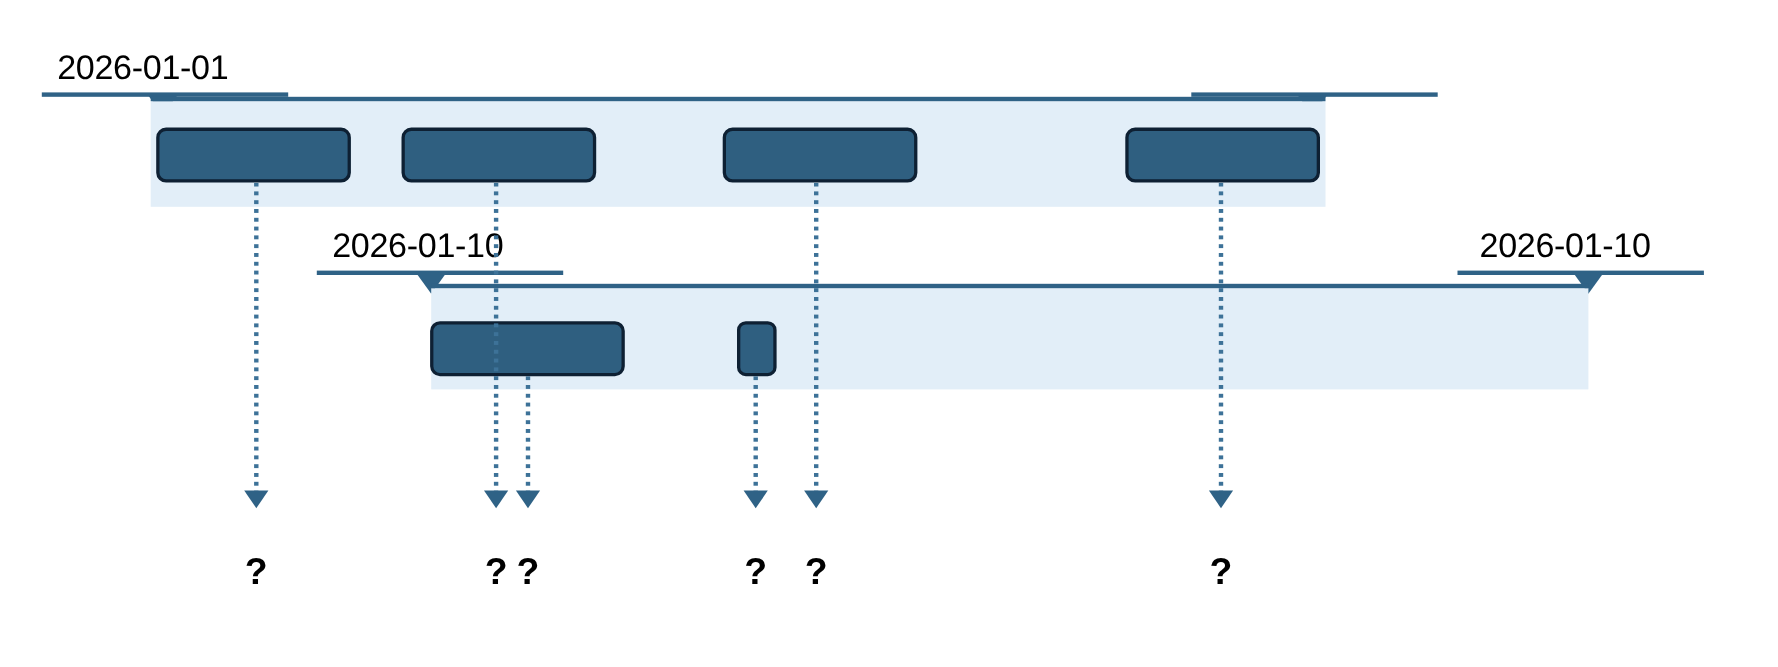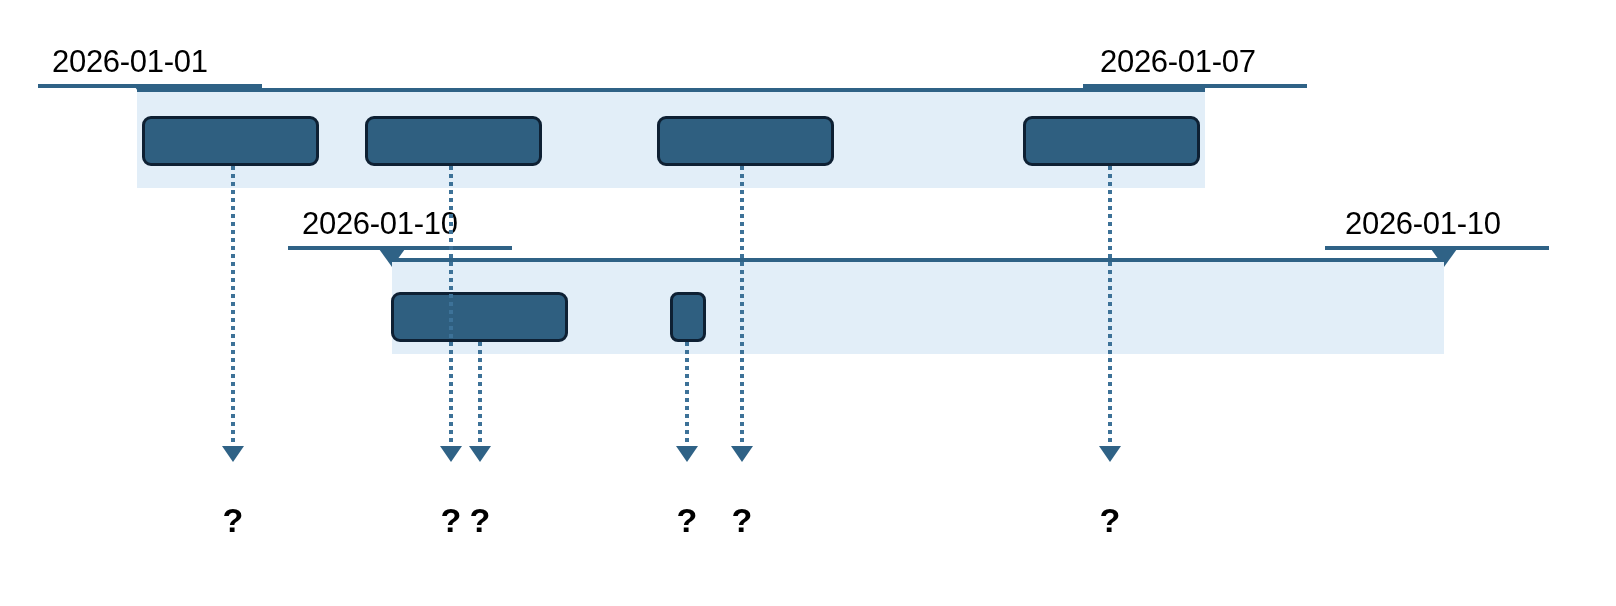--- a/index.html
+++ b/index.html
@@ -98,21 +98,20 @@
 
   <div>
 
     <div class="marker" style="left: 0px; top: 0px; width: 100%; height: 88px; padding-left: 17px;">
       <div class="mk-text" style="left: 52px;">2026-01-01</div>
       <div class="mk-rule" style="left: 38px; width: 224px;"></div>
       <div class="mk-tri" style="left: 135px;"></div>
     </div>
 
     <div class="marker" style="left: 0px; top: 0px; width: 100%; height: 88px;">
-      <div class="mk-text" style="left: 1100px;">2026-01-07</div>
       <div class="mk-rule" style="left: 1083px; width: 224px;"></div>
       <div class="mk-tri" style="left: 1180px;"></div>
     </div>
 
     <div class="track" style="left: 137px; top: 92px; width: 1068px; height: 96px;"></div>
     <div class="track-topline" style="left: 137px; top: 88px; width: 1068px;"></div>
 
     <div class="bar" style="left: 142px; top: 116px; width: 177px; height: 50px;"></div>
     <div class="bar" style="left: 365px; top: 116px; width: 177px; height: 50px;"></div>
     <div class="bar" style="left: 657px; top: 116px; width: 177px; height: 50px;"></div>

